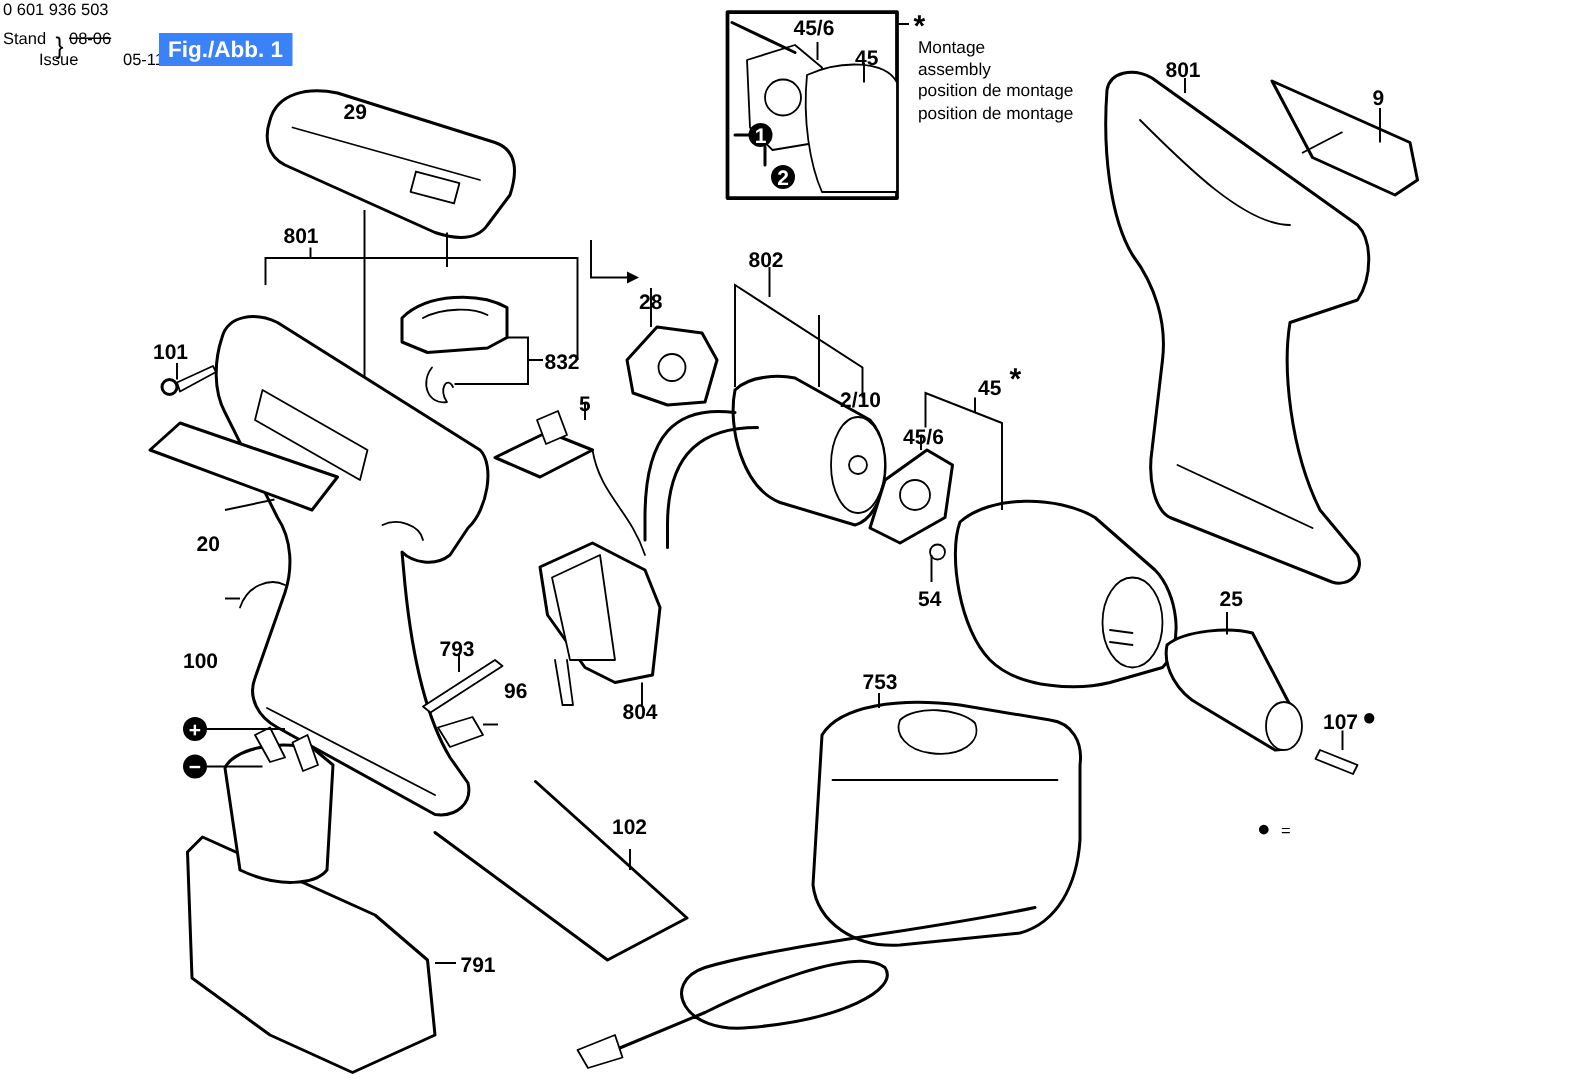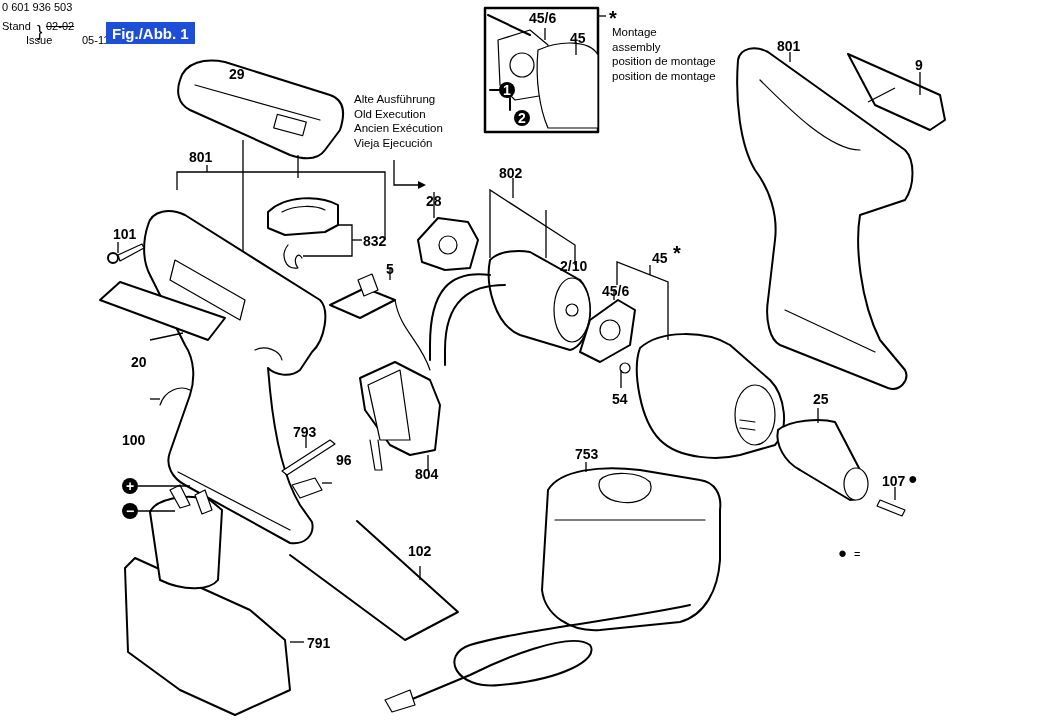--- a/index.html
+++ b/index.html
@@ -2,21 +2,21 @@
 <html><head>
 <meta charset="utf-8">
 <style>
   html,body{margin:0;padding:0;background:#fff;}
   body{width:1057px;height:727px;position:relative;overflow:hidden;font-family:"Liberation Sans",sans-serif;color:#000;}
   #stage{position:absolute;left:0;top:0;width:1057px;height:661px;}
   .t{position:absolute;white-space:nowrap;line-height:1;}
   .small{font-size:11px;}
   .note{font-size:11.5px;line-height:14.5px;}
   .num{font-size:14px;font-weight:bold;}
-  .fig{position:absolute;left:106px;top:22px;background:#1d4ed8;color:#fff;font-weight:bold;font-size:15px;padding:3px 6px 2px 6px;}
+  .fig{position:absolute;left:106px;top:22px;background:#3b82f6;color:#fff;font-weight:bold;font-size:15px;padding:3px 6px 2px 6px;}
   .strike{text-decoration:line-through;}
   svg .k{fill:none;stroke:#000;stroke-width:2;stroke-linejoin:round;stroke-linecap:round;}
   svg .k1{fill:none;stroke:#000;stroke-width:1.2;stroke-linejoin:round;stroke-linecap:round;}
   svg .w{fill:#fff;stroke:#000;stroke-width:2;stroke-linejoin:round;}
   svg .w1{fill:#fff;stroke:#000;stroke-width:1.2;stroke-linejoin:round;}
   svg .ld{fill:none;stroke:#000;stroke-width:1.3;}
   .circ{position:absolute;width:16px;height:16px;border-radius:50%;background:#000;color:#fff;font-weight:bold;font-size:14px;line-height:16px;text-align:center;}
 </style>
 </head>
 <body>
@@ -183,46 +183,40 @@
     <line x1="586" y1="462" x2="586" y2="472" class="ld"></line>
     <path d="M690 605 C620 620 520 630 470 645 C440 655 455 690 500 685 C560 680 600 660 590 645 C570 630 500 660 470 675 L410 700" class="k"></path>
     <path d="M385 700 L410 690 L415 705 L392 712 Z" class="w1"></path>
   </g>
 </svg>
 
 <div class="t small" style="left:2px;top:2px;">0 601 936 503</div>
 <div class="t small" style="left:2px;top:21px;">Stand</div>
 <div class="t small" style="left:2px;top:35px;margin-left:24px;">Issue</div>
 <div class="t small" style="left:37px;top:24px;font-size:16px;">}</div>
-<div class="t small strike" style="left:46px;top:21px;">02-02</div>
+<div class="t small strike" style="left:46px;top:21px;">08-06</div>
 <div class="t small" style="left:46px;top:35px;margin-left:36px;">05-11-22</div>
 <div class="fig">Fig./Abb. 1</div>
 
 <div class="t num" style="left:529px;top:11px;">45/6</div>
 <div class="t num" style="left:570px;top:31px;">45</div>
 <div class="circ" style="left:499px;top:82px;">1</div>
 <div class="circ" style="left:514px;top:110px;">2</div>
 <div class="t" style="left:609px;top:8px;font-size:20px;font-weight:bold;">*</div>
 <div class="t note" style="left:612px;top:25px;">
   <div>Montage</div>
   <div>assembly</div>
   <div>position de montage</div>
   <div>position de montage</div>
 </div>
 
-<div class="t note" style="left:354px;top:92px;">
-  <div>Alte Ausführung</div>
-  <div>Old Execution</div>
-  <div>Ancien Exécution</div>
-  <div>Vieja Ejecución</div>
-</div>
 
 <div class="t num" style="left:229px;top:67px;">29</div>
 <div class="t num" style="left:189px;top:150px;">801</div>
-<div class="t num" style="left:113px;top:227px;">101</div>
+<div class="t num" style="left:102px;top:227px;">101</div>
 <div class="t num" style="left:363px;top:234px;">832</div>
 <div class="t num" style="left:386px;top:262px;">5</div>
 <div class="t num" style="left:426px;top:194px;">28</div>
 <div class="t num" style="left:499px;top:166px;">802</div>
 <div class="t num" style="left:560px;top:259px;">2/10</div>
 <div class="t num" style="left:652px;top:251px;">45</div>
 <div class="t" style="left:673px;top:243px;font-size:20px;font-weight:bold;">*</div>
 <div class="t num" style="left:602px;top:284px;">45/6</div>
 <div class="t num" style="left:612px;top:392px;">54</div>
 <div class="t num" style="left:131px;top:355px;">20</div>

